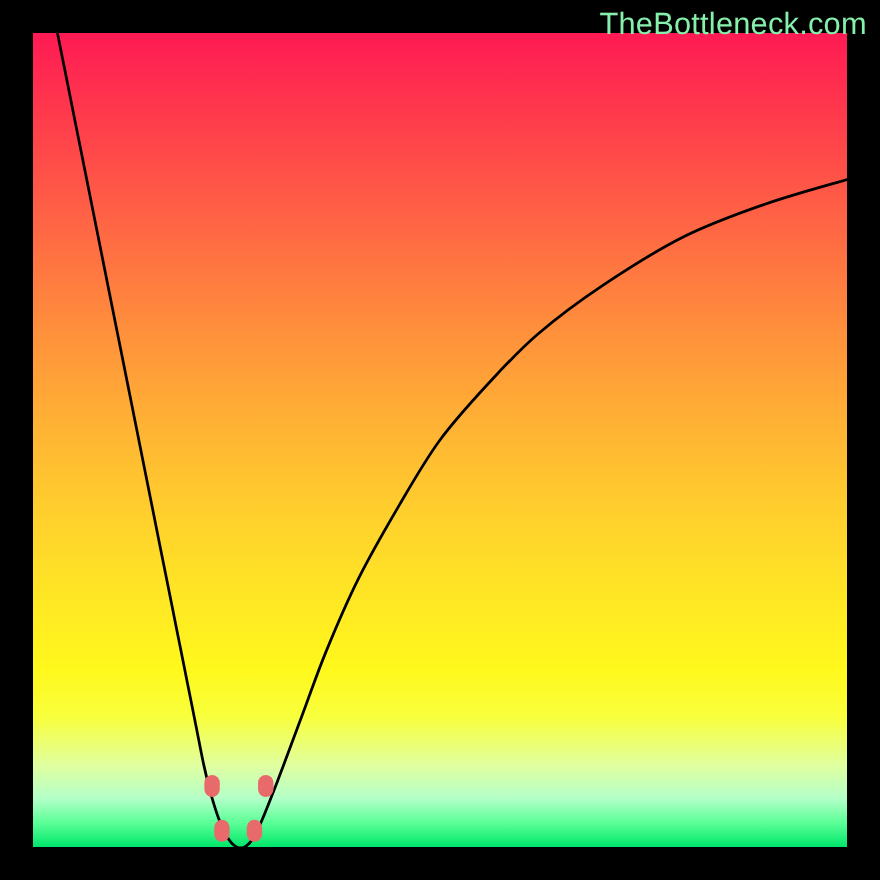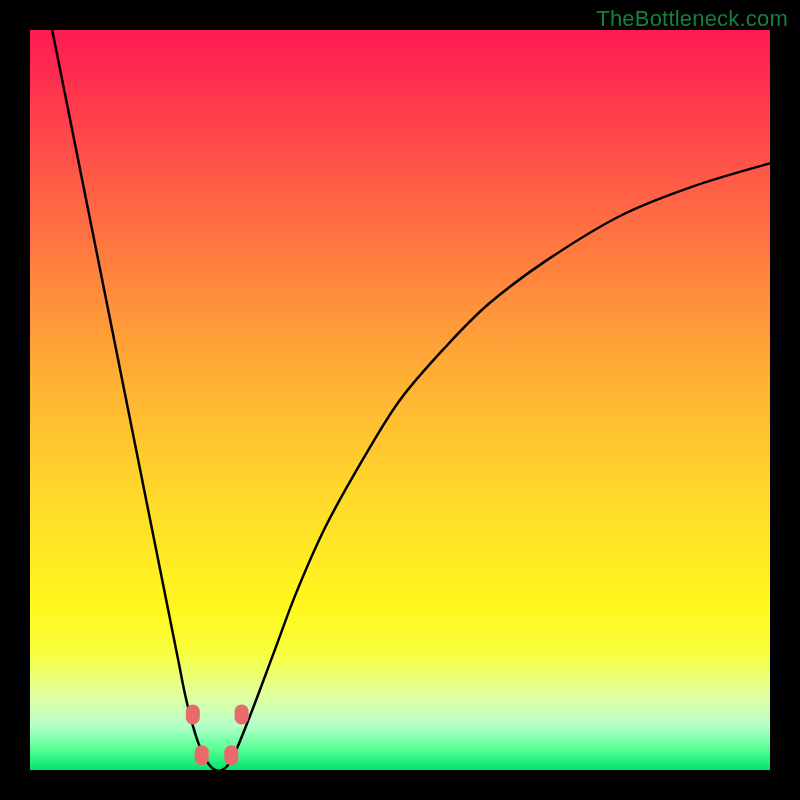--- a/index.html
+++ b/index.html
@@ -38,22 +38,22 @@
       #e0ffa0 90%,
       #b4ffc8 94%,
       #5cff98 97%,
       #00e66a 100%
     );
   }
   .watermark {
     position: absolute;
     top: 6px;
     right: 12px;
-    color: #15803d;
-    font-size: 22px;
+    color: #86efac;
+    font-size: 28px;
     font-weight: 400;
     letter-spacing: 0.2px;
     user-select: none;
   }
   svg.curve {
     position: absolute;
     left: 0;
     top: 0;
     width: 740px;
     height: 740px;

